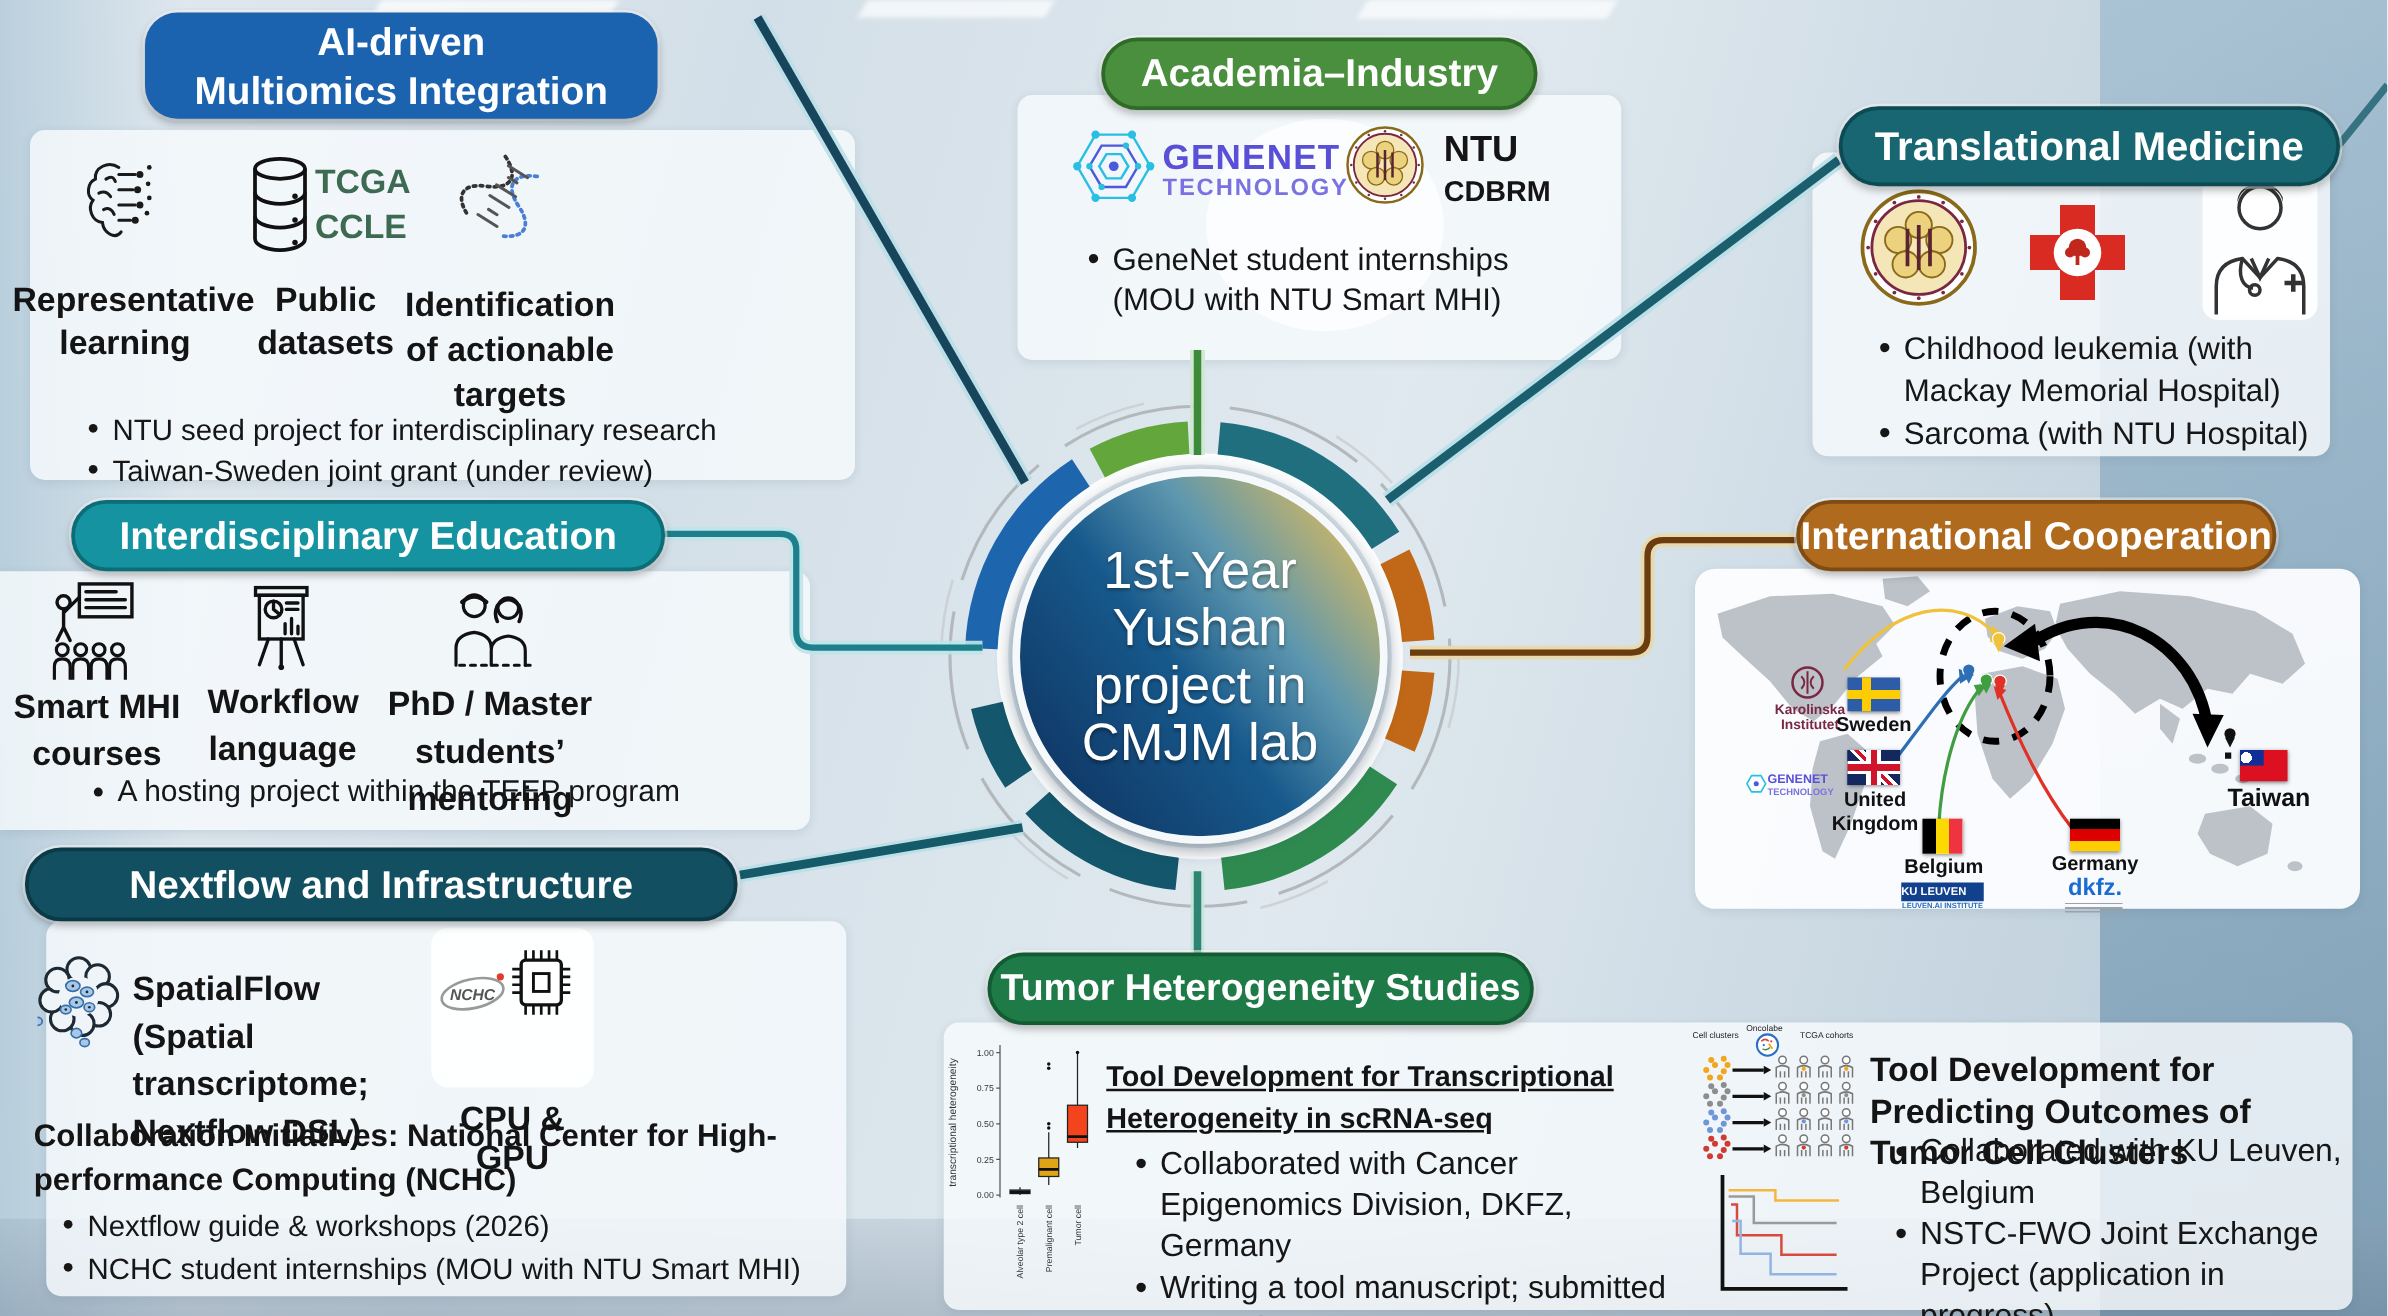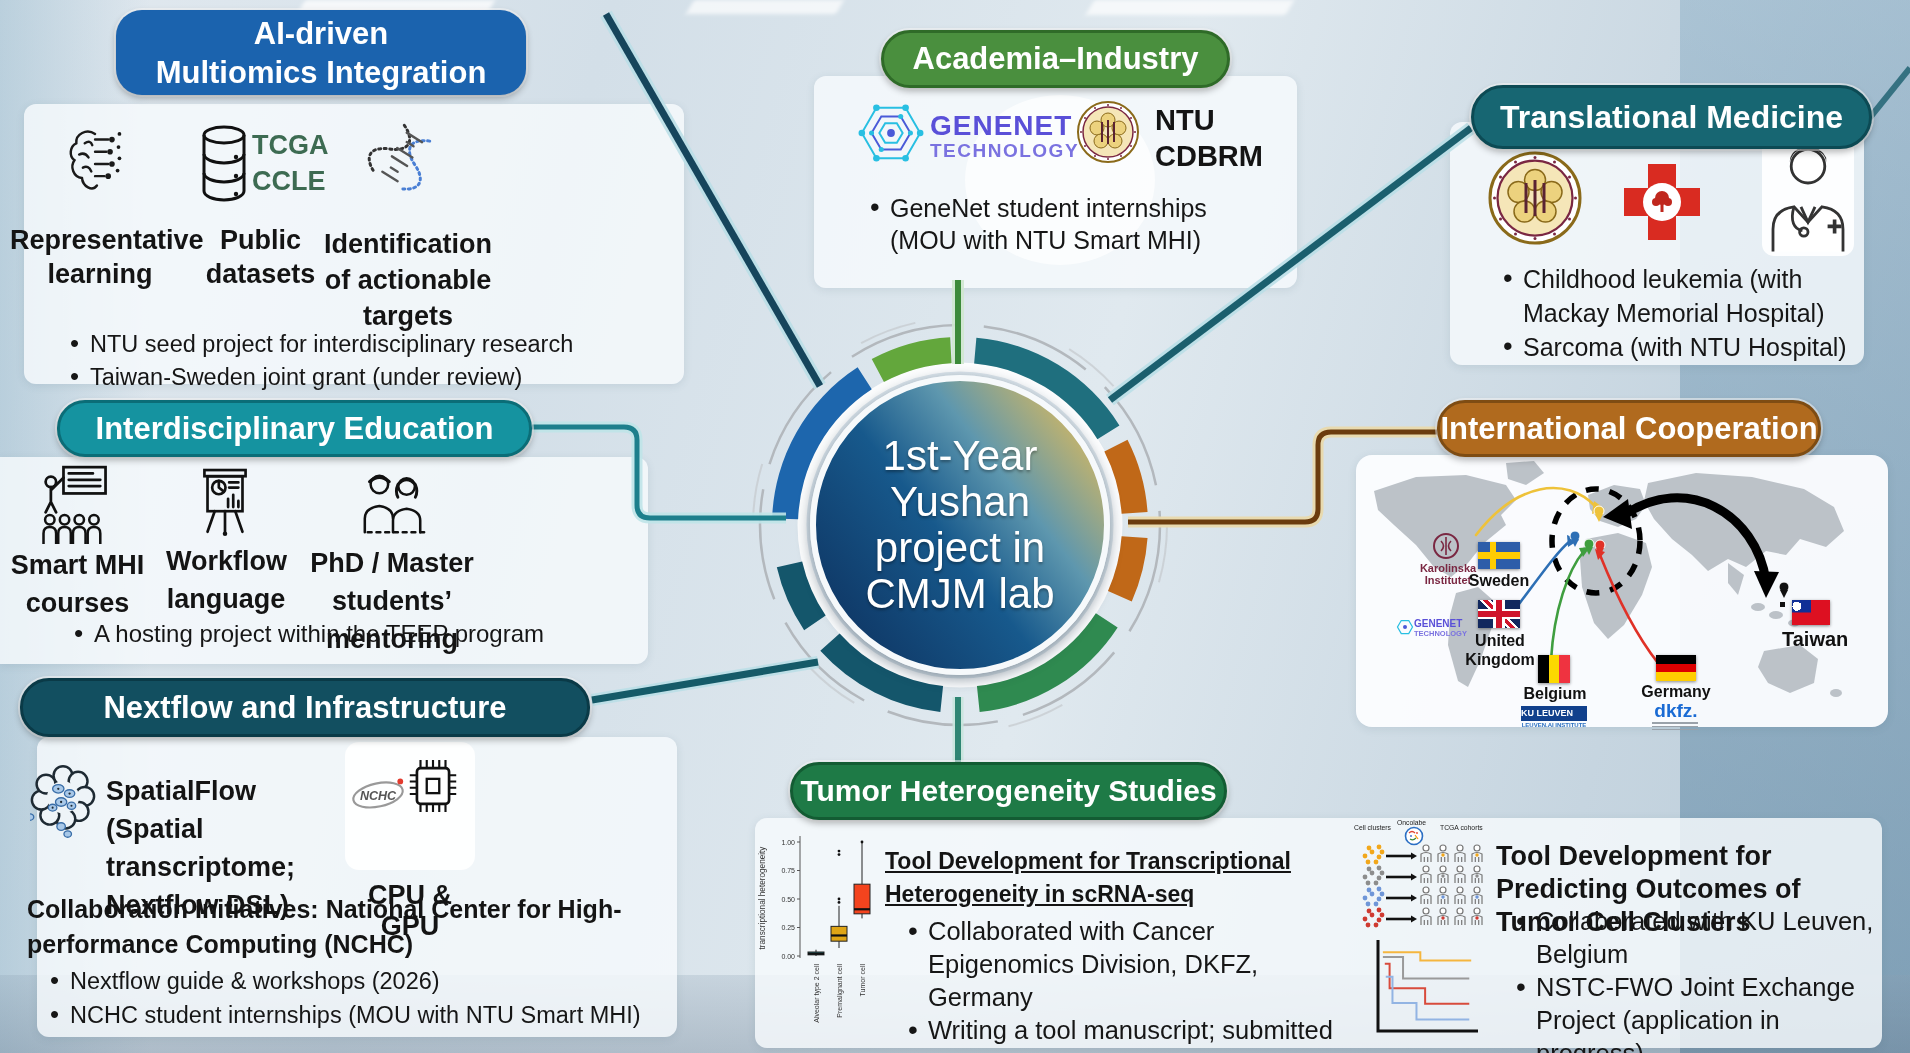--- a/index.html
+++ b/index.html
@@ -201,21 +201,21 @@
         <circle cx="45" cy="56" r="1"></circle>
         <circle cx="32" cy="59" r="1"></circle>
         <circle cx="19" cy="56" r="1"></circle>
         <circle cx="9" cy="46" r="1"></circle>
         <circle cx="5" cy="32" r="1"></circle>
         <circle cx="9" cy="18" r="1"></circle>
         <circle cx="19" cy="8" r="1"></circle>
       </g>
 </svg>
 <div class="lbl" style="left:1155px;top:104px;font-size:29px;">NTU</div>
-<div class="lbl" style="left:1155px;top:140px;font-size:29px;">CDBRM</div>
+<div class="lbl" style="left:1155px;top:140px;font-size:23px;">CDBRM</div>
 <ul class="bullets" style="left:862px;top:192px;width:390px;font-size:25px;line-height:32px;">
   <li>GeneNet student internships (MOU with NTU Smart MHI)</li>
 </ul>
 
 <svg class="abs z4" style="left:1487px;top:150px;" width="96" height="96" viewBox="0 0 64 64">
   <circle cx="32" cy="32" r="30" fill="#fff" stroke="#8a6a1a" stroke-width="2"></circle>
   <circle cx="32" cy="32" r="25" fill="#f5e6b8" stroke="#7a2742" stroke-width="1.5"></circle>
   <g fill="#ecd27e" stroke="#8a6a1a" stroke-width="1">
     <circle cx="32" cy="20" r="7"></circle>
         <circle cx="21" cy="28" r="7"></circle>

